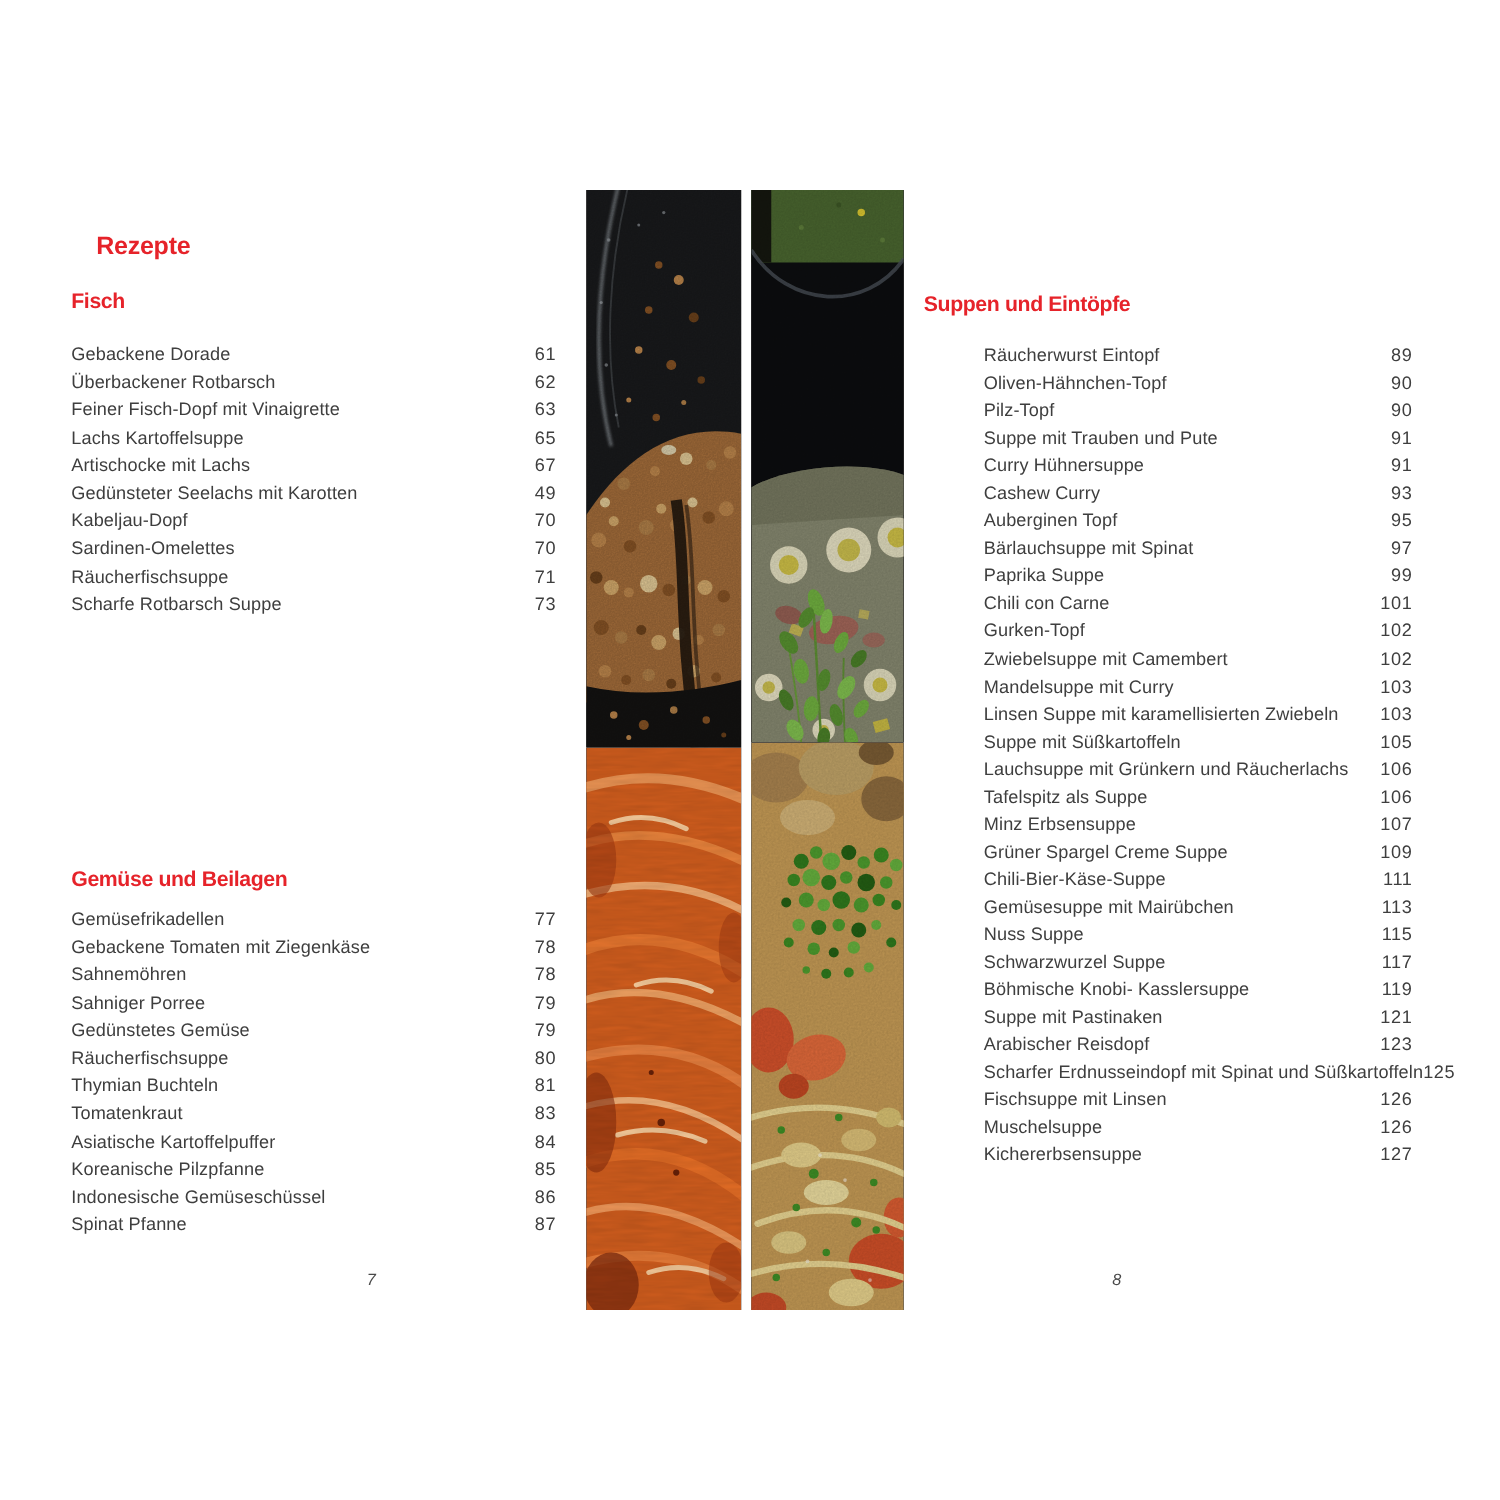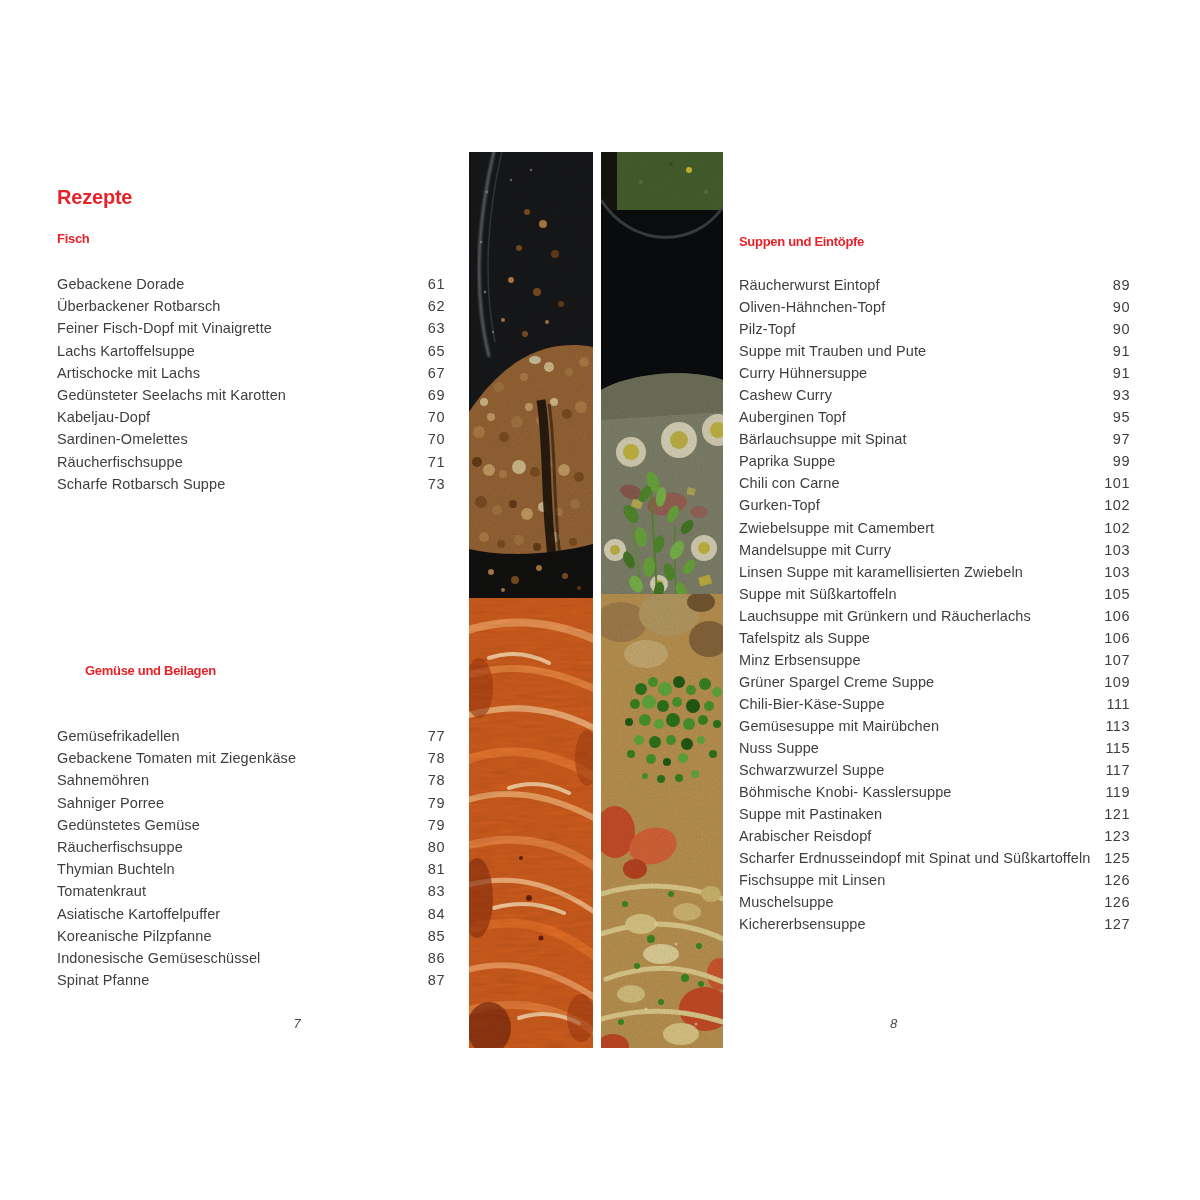--- a/index.html
+++ b/index.html
@@ -7,35 +7,35 @@
     --body-text:#3e3e3e;
     --folio-text:#4a4a4a;
   }
   *{margin:0;padding:0;box-sizing:border-box;}
   html,body{width:1200px;height:1200px;background:#ffffff;overflow:hidden;}
   body{font-family:"Liberation Sans","DejaVu Sans",sans-serif;color:var(--body-text);position:relative;}
 
   .abs{position:absolute;}
 
   
-  .h-main{font-size:20px;font-weight:bold;color:var(--accent-red);letter-spacing:-0.2px;}
-  .h-section{font-size:13px;font-weight:bold;color:var(--accent-red);letter-spacing:-0.3px;}
+  .h-main{font-size:20px;font-weight:bold;color:var(--accent-red);letter-spacing:-0.2px;margin-left:20px;}
+  .h-section{font-size:17px;font-weight:bold;color:var(--accent-red);letter-spacing:-0.3px;}
 
   
   .toc-list{display:block;}
   .toc-row{display:flex;justify-content:space-between;height:22.2px;}
-  .toc-list.tight .toc-row{height:22.05px;}
+  .toc-list.tight .toc-row{height:22.05px;margin-left:48px;}
   .toc-label{font-size:14.5px;letter-spacing:0.1px;white-space:nowrap;}
   .toc-page{font-size:14.5px;letter-spacing:0.5px;text-align:right;}
 
   
   #title-rezepte{left:57px;top:186px;}
   #heading-fisch{left:57px;top:231px;}
   #list-fisch{left:57px;top:276px;width:388px;}
-  #heading-gemuese{left:57px;top:663px;margin-left:28px;}
+  #heading-gemuese{left:57px;top:694px;}
   #list-gemuese{left:57px;top:728px;width:388px;}
   #folio-left{left:0;top:1016px;width:594px;text-align:center;}
 
   
   #heading-suppen{left:739px;top:234px;}
   #list-suppen{left:739px;top:277px;width:391px;}
   #folio-right{left:600px;top:1016px;width:587px;text-align:center;}
 
   .folio{font-size:13px;font-style:italic;color:var(--folio-text);}
 
@@ -71,21 +71,21 @@
     <div class="toc-row">
       <span class="toc-label">Lachs Kartoffelsuppe</span>
       <span class="toc-page">65</span>
     </div>
     <div class="toc-row">
       <span class="toc-label">Artischocke mit Lachs</span>
       <span class="toc-page">67</span>
     </div>
     <div class="toc-row">
       <span class="toc-label">Gedünsteter Seelachs mit Karotten</span>
-      <span class="toc-page">69</span>
+      <span class="toc-page">49</span>
     </div>
     <div class="toc-row">
       <span class="toc-label">Kabeljau-Dopf</span>
       <span class="toc-page">70</span>
     </div>
     <div class="toc-row">
       <span class="toc-label">Sardinen-Omelettes</span>
       <span class="toc-page">70</span>
     </div>
     <div class="toc-row">

